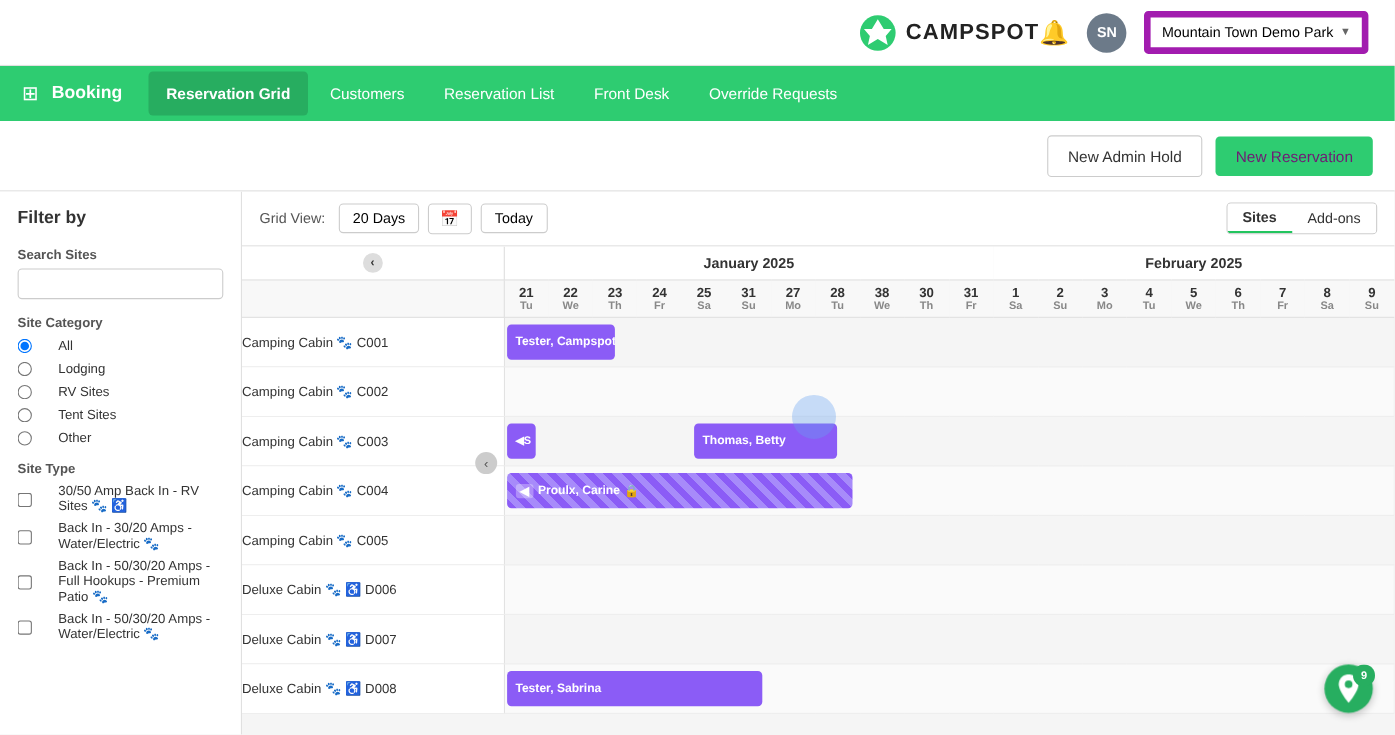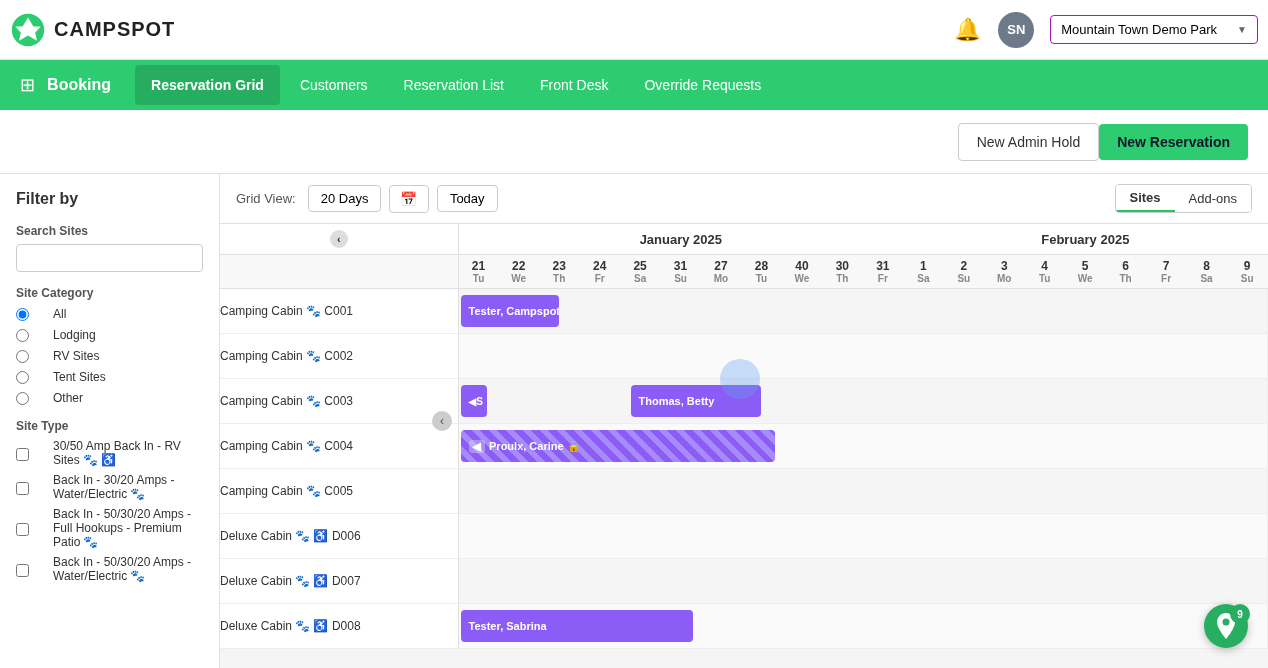--- a/index.html
+++ b/index.html
@@ -1,65 +1,65 @@
 <!DOCTYPE html>
 <html><head>
   <meta charset="utf-8">
   <style>
     * { box-sizing: border-box; margin: 0; padding: 0; }
     body { font-family: -apple-system, BlinkMacSystemFont, 'Segoe UI', sans-serif; font-size: 13px; background: #f5f5f5; overflow: hidden; }
 
     
     .top-nav {
-      display: flex; align-items: center; justify-content: space-between;
-      background: #fff; padding: 0 10px; height: 60px;
+      display: flex; align-items: center; justify-content: flex-end;
+      background: #fff; padding: 0 24px; height: 60px;
       border-bottom: 1px solid #e0e0e0;
     }
     .logo-area { display: flex; align-items: center; gap: 8px; }
     .logo-icon { width: 36px; height: 36px; }
     .logo-text { font-size: 20px; font-weight: 700; color: #222; letter-spacing: 1px; }
     .top-nav-right { display: flex; align-items: center; gap: 16px; }
     .bell-icon { color: #4caf50; font-size: 22px; cursor: pointer; }
     .avatar {
       width: 36px; height: 36px; border-radius: 50%; background: #6c7a89;
       color: #fff; display: flex; align-items: center; justify-content: center;
       font-size: 13px; font-weight: 600; cursor: pointer;
     }
     .park-selector {
-      display: flex; align-items: center; gap: 20px; border: 1px solid #a21caf;
+      display: flex; align-items: center; gap: 6px; border: 6px solid #a21caf;
       border-radius: 4px; padding: 6px 10px; cursor: pointer; font-size: 13px; background: #fff;
     }
     .park-selector .chevron { font-size: 10px; color: #666; }
 
     
     .green-nav {
       background: #2ecc71; display: flex; align-items: center;
       padding: 0 20px; height: 50px; gap: 4px;
     }
     .grid-icon { color: #fff; font-size: 18px; margin-right: 8px; cursor: pointer; }
     .booking-label { color: #fff; font-weight: 700; font-size: 16px; margin-right: 20px; }
     .nav-tab {
       color: #fff; padding: 12px 16px; cursor: pointer; font-size: 14px;
       border-radius: 4px; text-decoration: none;
     }
     .nav-tab.active { background: rgba(0,0,0,0.15); font-weight: 600; }
 
     
     .action-bar {
       display: flex; align-items: center; justify-content: flex-end;
-      background: #fff; padding: 10px 20px; 
+      background: #fff; padding: 10px 20px; gap: 12px;
       border-bottom: 1px solid #e0e0e0; min-height: 64px;
     }
     .btn-admin-hold {
       border: 1px solid #ccc; background: #fff; padding: 10px 18px;
       border-radius: 4px; cursor: pointer; font-size: 14px; color: #333;
     }
     .btn-new-reservation {
-      background: #2ecc71; color: #0f172a; border: none; padding: 10px 18px;
-      border-radius: 4px; cursor: pointer; font-size: 14px; font-weight: 700;
+      background: #2ecc71; color: #701a75; border: none; padding: 10px 18px;
+      border-radius: 4px; cursor: pointer; font-size: 14px; font-weight: 400;
     }
 
     
     .main-layout { display: flex; height: calc(668px - 60px - 50px - 64px); overflow: hidden; }
 
     
     .sidebar {
       width: 220px; min-width: 220px; background: #fff; border-right: 1px solid #e0e0e0;
       padding: 16px; overflow-y: auto;
     }
@@ -346,21 +346,21 @@
               </th>
             <th>
                 <span class="day-num">27</span>
                 <span class="day-name">Mo</span>
               </th>
             <th>
                 <span class="day-num">28</span>
                 <span class="day-name">Tu</span>
               </th>
             <th>
-                <span class="day-num">40</span>
+                <span class="day-num">38</span>
                 <span class="day-name">We</span>
               </th>
             <th>
                 <span class="day-num">30</span>
                 <span class="day-name">Th</span>
               </th>
             <th>
                 <span class="day-num">31</span>
                 <span class="day-name">Fr</span>
               </th>

